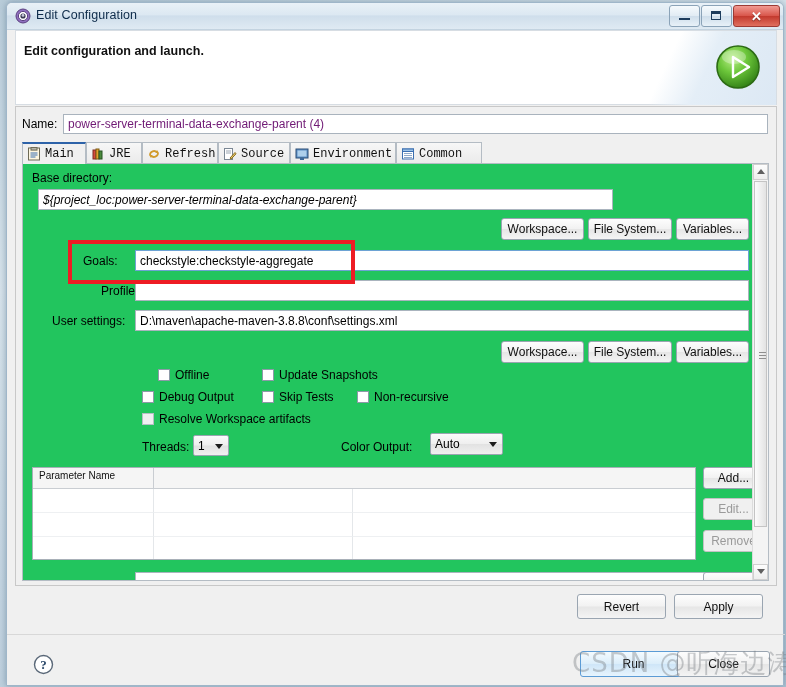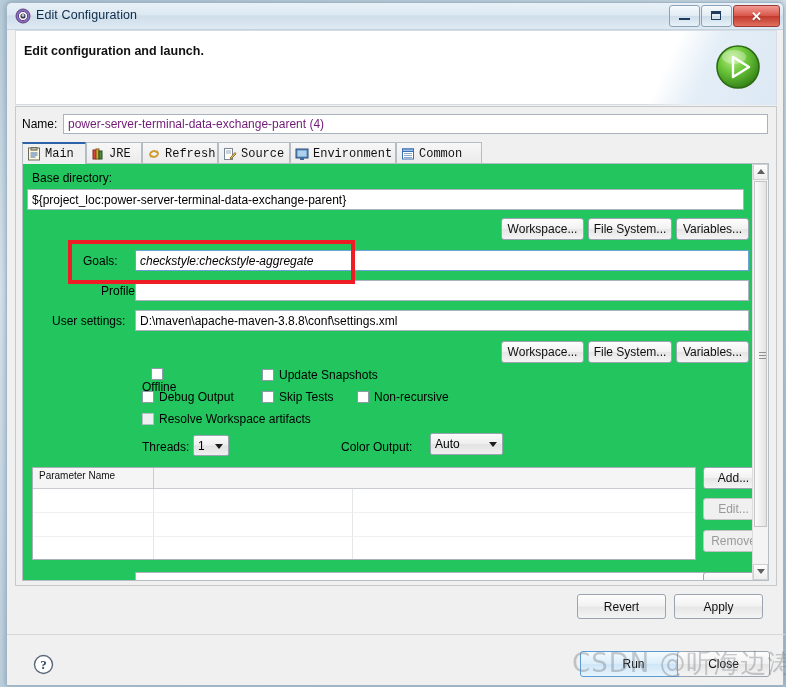--- a/index.html
+++ b/index.html
@@ -148,21 +148,21 @@
   
   .sect-label { position: absolute; font-size: 12px; color: #000; }
   .txt {
     position: absolute; height: 21px; box-sizing: border-box;
     background: #ffffff; border: 1px solid #aab4be;
     font-size: 12px; color: #000;
     padding: 2px 0 0 4px;
     line-height: 17px;
     white-space: nowrap; overflow: hidden;
   }
-  .txt.focused { border-color: #6da3d4; font-style: italic; }
+  .txt.focused { border-color: #6da3d4; }
   .btn {
     position: absolute; height: 22px; box-sizing: border-box;
     border: 1px solid #9aa5b1; border-radius: 3px;
     background: linear-gradient(to bottom,#fdfdfd 0%,#f2f2f2 48%,#e6e6e6 52%,#f4f4f4 100%);
     font-size: 12px; color: #101010;
     display: flex; align-items: center; justify-content: center;
     white-space: nowrap;
   }
   .btn.disabled { color: #9a9a9a; border-color: #c3c3c3; background: #f0f0f0; }
   .btn.default {
@@ -379,40 +379,40 @@
           </svg>
         </span>
         <span>Common</span>
       </div>
       <div class="tab-filler" style="left:460px;width:287px;"></div>
     </div>
 
     <div class="tab-content">
 
       <div class="sect-label" style="left:9px;top:7px;">Base directory:</div>
-      <div class="txt" style="left:4px;top:25px;width:717px;">${project_loc:power-server-terminal-data-exchange-parent}</div>
+      <div class="txt" style="left:15px;top:25px;width:575px;font-style:italic;">${project_loc:power-server-terminal-data-exchange-parent}</div>
 
       <div class="btn" style="left:478px;top:54px;width:83px;">Workspace...</div>
       <div class="btn" style="left:565px;top:54px;width:84px;">File System...</div>
       <div class="btn" style="left:653px;top:54px;width:73px;">Variables...</div>
 
       <div class="sect-label" style="left:60px;top:90px;">Goals:</div>
       <div class="txt focused" style="left:112px;top:86px;width:614px;">checkstyle:checkstyle-aggregate</div>
 
       <div class="sect-label" style="left:56px;top:120px;margin-left:22px;">Profiles:</div>
       <div class="txt" style="left:112px;top:116px;width:614px;"></div>
 
       <div class="sect-label" style="left:29px;top:150px;">User settings:</div>
       <div class="txt" style="left:112px;top:146px;width:614px;">D:\maven\apache-maven-3.8.8\conf\settings.xml</div>
 
       <div class="btn" style="left:478px;top:177px;width:83px;">Workspace...</div>
       <div class="btn" style="left:565px;top:177px;width:84px;">File System...</div>
       <div class="btn" style="left:653px;top:177px;width:73px;">Variables...</div>
 
-      <div class="cbox" style="left:119px;top:204px;flex-direction:column;">
+      <div class="cbox" style="left:135px;top:204px;">
         <span class="box"></span>
         <span>Offline</span>
       </div>
       <div class="cbox" style="left:239px;top:204px;">
         <span class="box"></span>
         <span>Update Snapshots</span>
       </div>
       <div class="cbox" style="left:119px;top:226px;">
         <span class="box"></span>
         <span>Debug Output</span>

